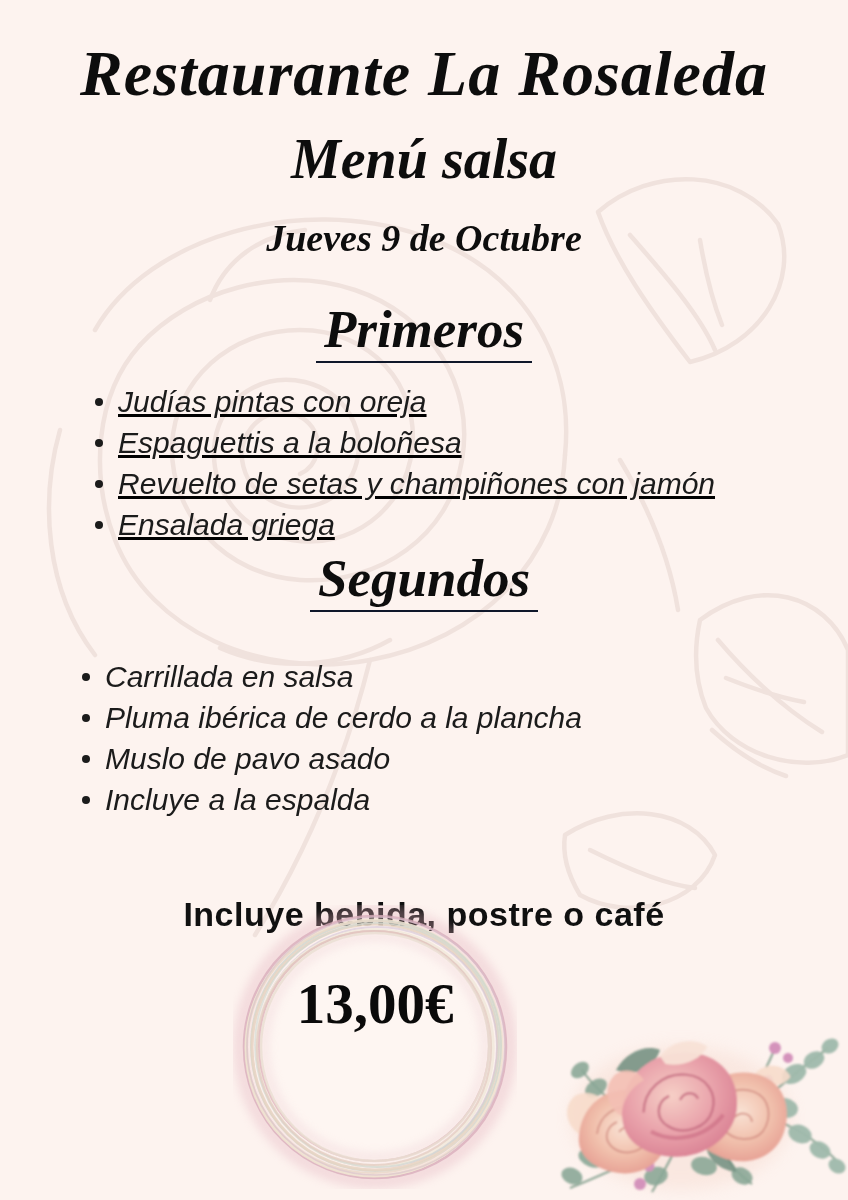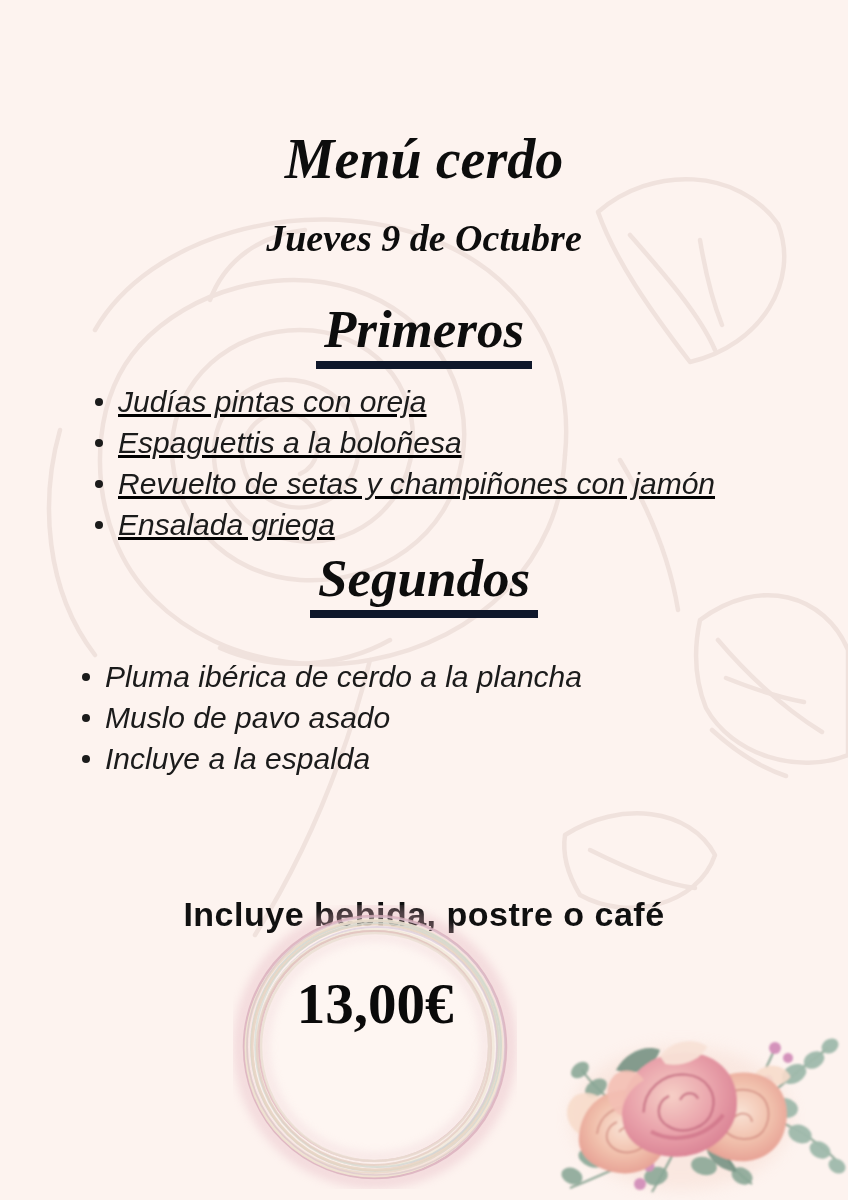--- a/index.html
+++ b/index.html
@@ -24,21 +24,21 @@
   }
   .menu-date{
     top:218px;
     font:italic 700 38px/1.1 "Liberation Serif", serif;
   }
   .section-heading{position:absolute;left:0;right:0;text-align:center;}
   .section-heading span{
     display:inline-block;
     font:italic 700 53px/1.0 "Liberation Serif", serif;
     color:#0d0d0d;
-    border-bottom:8px solid #0f172a;
+    border-bottom:2px solid #0f172a;
     padding:0 8px 5px 8px;
   }
   .heading-primeros{top:303px;}
   .heading-segundos{top:552px;}
   .menu-list{
     position:absolute;
     margin:0;padding:0;list-style:none;
   }
   .menu-list li{
     position:relative;
@@ -103,37 +103,39 @@
       <path d="M 712,730 C 736,752 762,768 786,776"></path>
 
       <path d="M 565,835 C 620,800 690,808 715,855 C 698,905 628,922 580,895 C 568,875 562,855 565,835 Z"></path>
       <path d="M 590,850 C 630,870 668,885 695,888"></path>
 
       <path d="M 370,660 C 345,760 305,855 255,935"></path>
       <path d="M 620,460 C 650,510 670,560 678,610"></path>
     </g>
   </svg>
 
-  <div class="centered menu-title">Menú cerdo</div>
+  <div class="centered restaurant-name">Restaurante La Rosaleda</div>
+  <div class="centered menu-title">Menú salsa</div>
   <div class="centered menu-date">Jueves 9 de Octubre</div>
 
   <div class="section-heading heading-primeros">
     <span>Primeros</span>
   </div>
   <ul class="menu-list list-primeros">
     <li>Judías pintas con oreja</li>
     <li>Espaguettis a la boloñesa</li>
     <li>Revuelto de setas y champiñones con jamón</li>
     <li>Ensalada griega</li>
   </ul>
 
   <div class="section-heading heading-segundos">
     <span>Segundos</span>
   </div>
   <ul class="menu-list list-segundos">
+    <li>Carrillada en salsa</li>
     <li>Pluma ibérica de cerdo a la plancha</li>
     <li>Muslo de pavo asado</li>
     <li>Incluye a la espalda</li>
   </ul>
 
   <div class="centered included-note">Incluye bebida, postre o café</div>
 
   <div class="price-badge">
     <svg class="ring" viewBox="0 0 284 284" aria-hidden="true">
       <defs>

